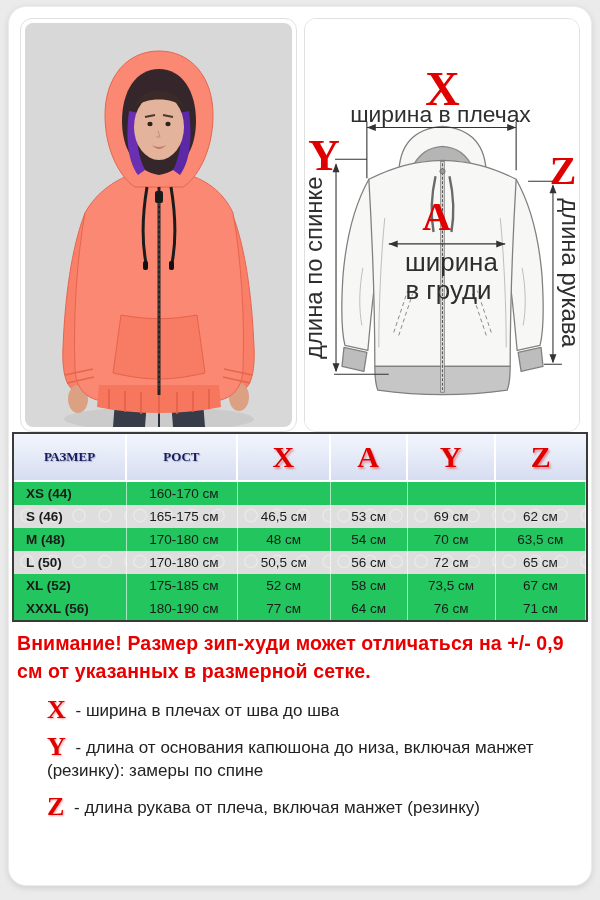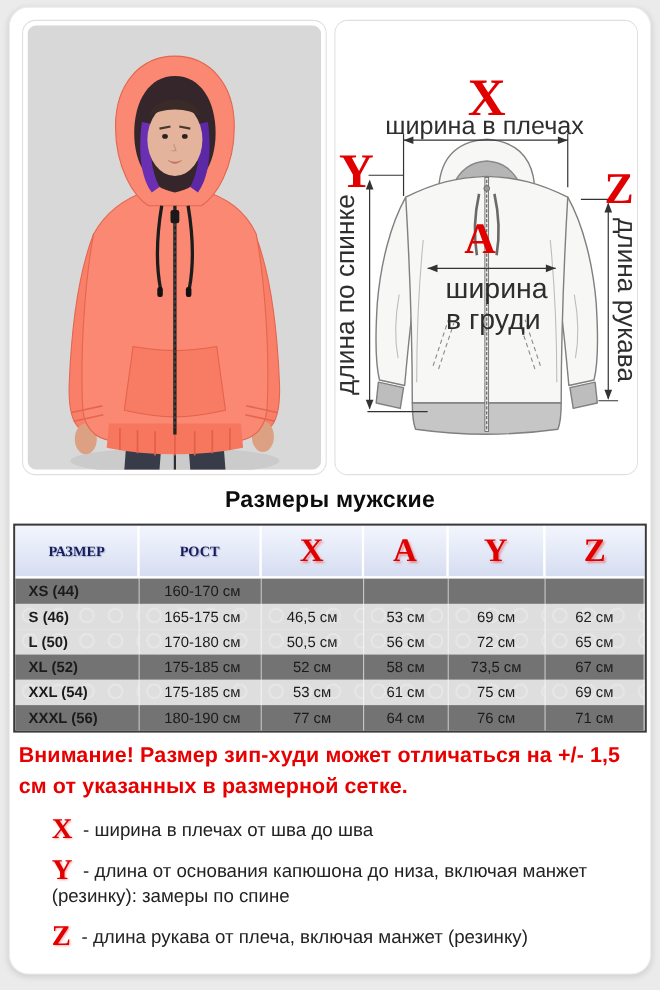--- a/index.html
+++ b/index.html
@@ -41,21 +41,21 @@
     text-shadow:1px 1px 1px rgba(20,25,90,.25);}
   .size-table th.th-letter{color:#e10000;font-size:30px;font-weight:bold;
     text-shadow:1.5px 1.5px 2px rgba(220,60,60,.5);}
   .size-table td{
     height:21px;padding:1px 4px;font-size:13.5px;color:#1b1b1b;
     border-right:1px solid rgba(255,255,255,.6);text-align:center;
     white-space:nowrap;overflow:hidden;
   }
   .size-table td.c0{text-align:left;padding-left:12px;font-weight:bold;}
   .size-table td.c1{text-align:left;padding-left:22px;}
-  .size-table tr.row-odd td{background-color:#737373;}
+  .size-table tr.row-odd td{background-color:#22c55e;}
   .size-table tr.row-even td{
     background-color:#dedede;
     background-image:radial-gradient(circle,rgba(255,255,255,0) 5px,
       rgba(255,255,255,.38) 6px,rgba(255,255,255,0) 7.5px);
     background-size:26px 21px;
   }
   .warning{
     margin:7px 8px 3px 8px;color:#e80000;font-weight:bold;
     font-size:19.5px;line-height:28px;letter-spacing:.1px;
   }
@@ -189,21 +189,20 @@
 
         <text class="dg-label" x="136" y="103" font-size="23" text-anchor="middle">ширина в плечах</text>
         <text class="dg-label" x="147" y="253" font-size="26" text-anchor="middle">ширина</text>
         <text class="dg-label" x="144" y="281" font-size="26" text-anchor="middle">в груди</text>
         <text class="dg-label" x="17" y="250" font-size="24" text-anchor="middle" transform="rotate(-90 17 250)">длина по спинке</text>
         <text class="dg-label" x="258" y="255" font-size="24" text-anchor="middle" transform="rotate(90 258 255)">длина рукава</text>
       </svg>
     </div>
   </div>
 
-  <div class="section-title">Размеры мужские</div>
 
   <table class="size-table">
     <colgroup>
       <col style="width:19.8%">
         <col style="width:19.3%">
         <col style="width:16.3%">
       <col style="width:13.4%">
         <col style="width:15.4%">
         <col style="width:15.8%">
     </colgroup>
@@ -227,56 +226,56 @@
           <td class="c5"></td>
         </tr>
         <tr class="row-even">
           <td class="c0">S (46)</td>
           <td class="c1">165-175 см</td>
           <td class="c2">46,5 см</td>
           <td class="c3">53 см</td>
           <td class="c4">69 см</td>
           <td class="c5">62 см</td>
         </tr>
+        <tr class="row-odd">
+          <td class="c0">M (48)</td>
+          <td class="c1">170-180 см</td>
+          <td class="c2">48 см</td>
+          <td class="c3">54 см</td>
+          <td class="c4">70 см</td>
+          <td class="c5">63,5 см</td>
+        </tr>
         <tr class="row-even">
           <td class="c0">L (50)</td>
           <td class="c1">170-180 см</td>
           <td class="c2">50,5 см</td>
           <td class="c3">56 см</td>
           <td class="c4">72 см</td>
           <td class="c5">65 см</td>
         </tr>
         <tr class="row-odd">
           <td class="c0">XL (52)</td>
           <td class="c1">175-185 см</td>
           <td class="c2">52 см</td>
           <td class="c3">58 см</td>
           <td class="c4">73,5 см</td>
           <td class="c5">67 см</td>
         </tr>
-        <tr class="row-even">
-          <td class="c0">XXL (54)</td>
-          <td class="c1">175-185 см</td>
-          <td class="c2">53 см</td>
-          <td class="c3">61 см</td>
-          <td class="c4">75 см</td>
-          <td class="c5">69 см</td>
-        </tr>
         <tr class="row-odd">
           <td class="c0">XXXL (56)</td>
           <td class="c1">180-190 см</td>
           <td class="c2">77 см</td>
           <td class="c3">64 см</td>
           <td class="c4">76 см</td>
           <td class="c5">71 см</td>
         </tr>
       </tbody>
   </table>
 
-  <div class="warning">Внимание! Размер зип-худи может отличаться на +/- 1,5 см от указанных в размерной сетке.</div>
+  <div class="warning">Внимание! Размер зип-худи может отличаться на +/- 0,9 см от указанных в размерной сетке.</div>
 
   <div class="legend">
       <div class="legend-item"><span class="legend-letter">X</span><span class="legend-text"> - ширина в плечах от шва до шва</span></div>
       <div class="legend-item"><span class="legend-letter">Y</span><span class="legend-text"> - длина от основания капюшона до низа, включая манжет (резинку): замеры по спине</span></div>
       <div class="legend-item"><span class="legend-letter">Z</span><span class="legend-text"> - длина рукава от плеча, включая манжет (резинку)</span></div>
     </div>
 
 </div>
 
 </body></html>

